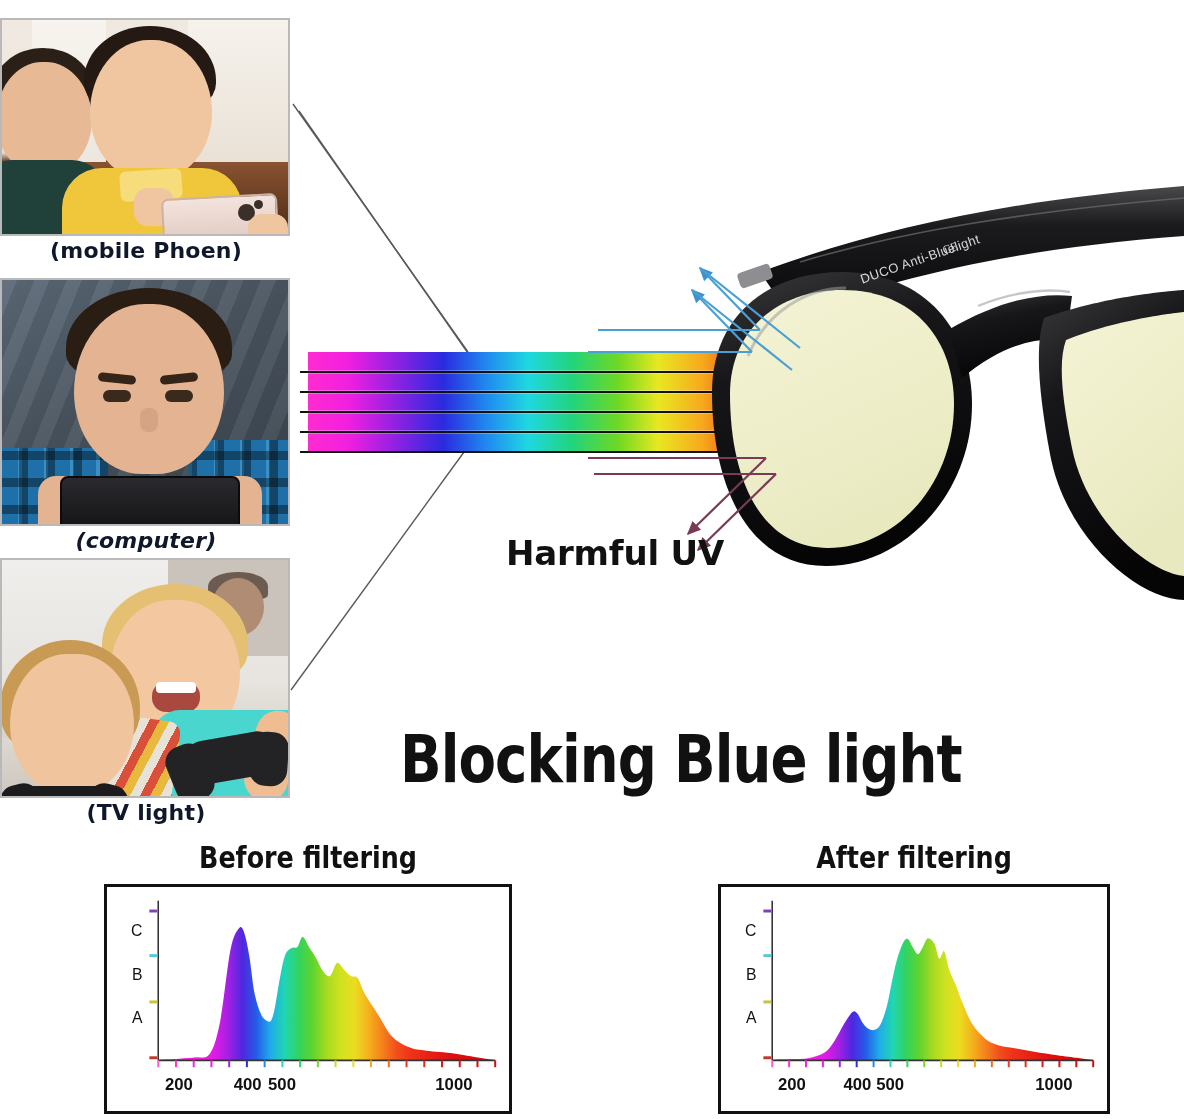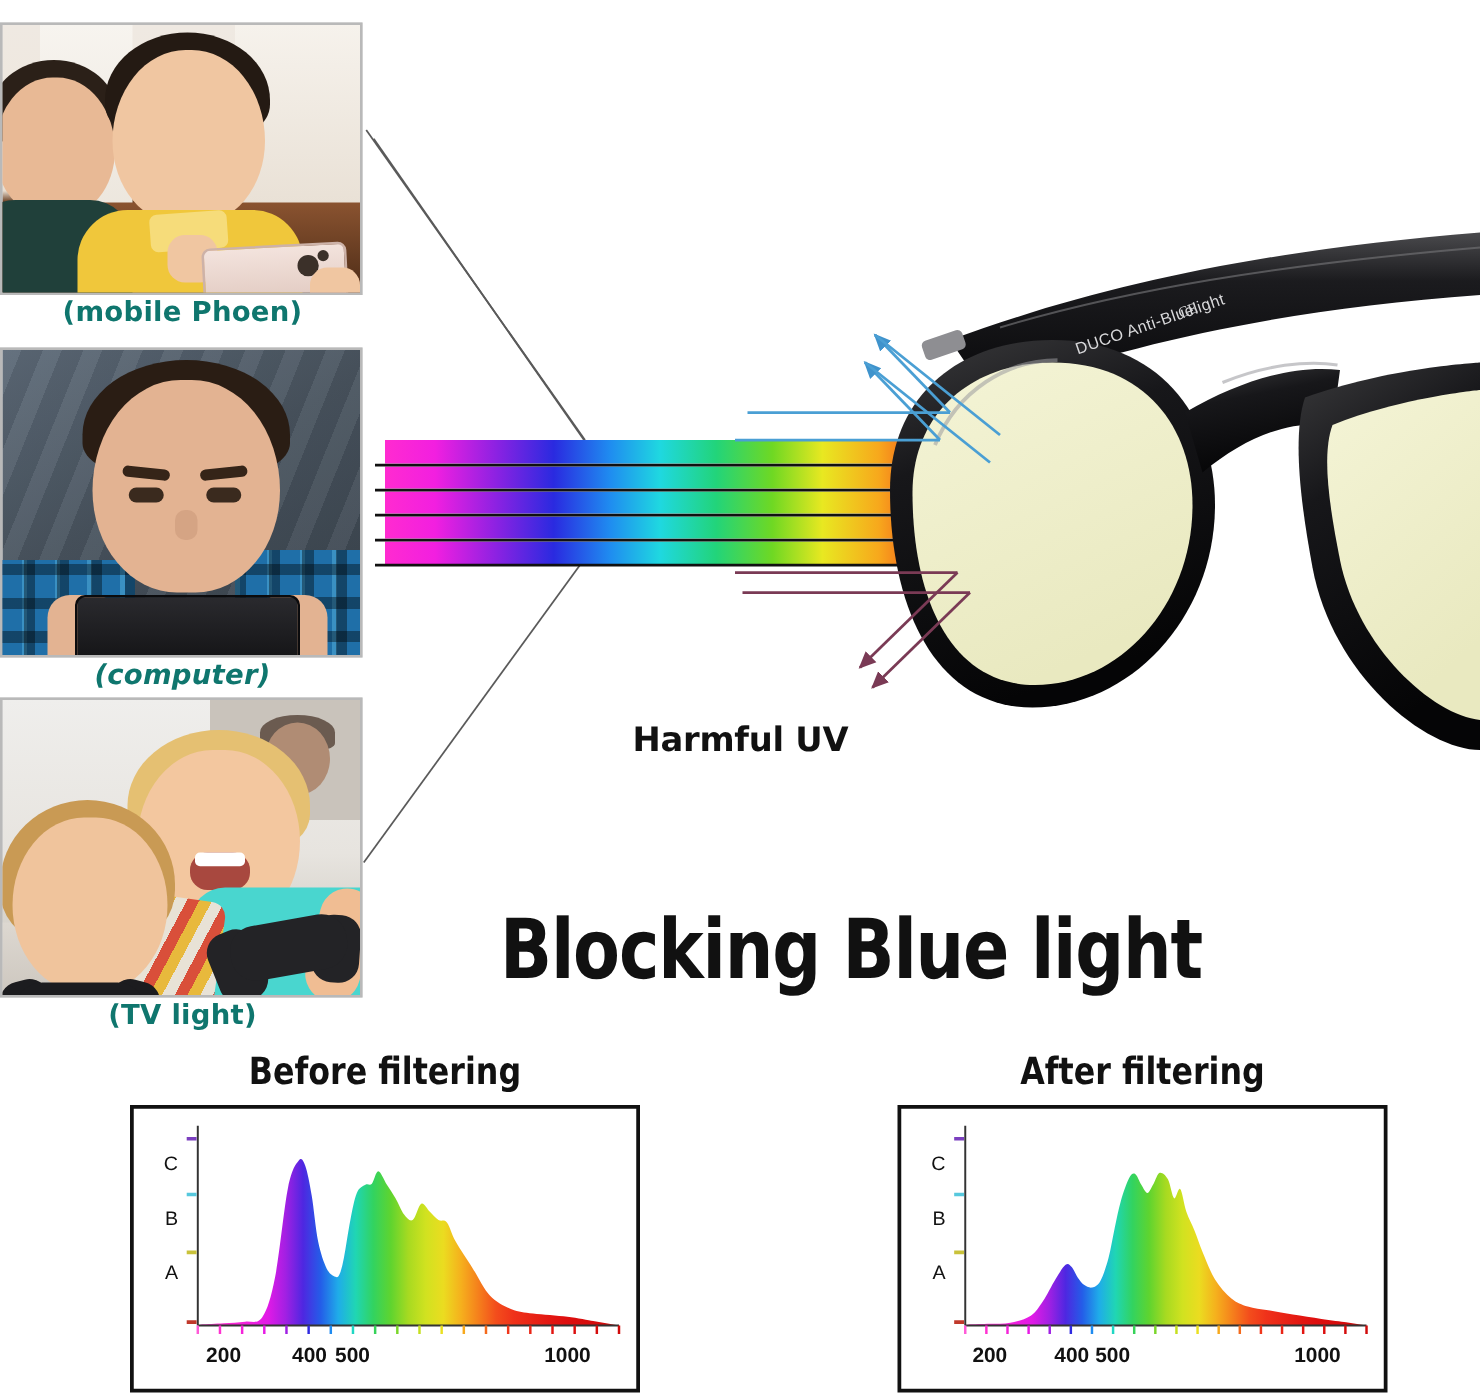--- a/index.html
+++ b/index.html
@@ -15,21 +15,21 @@
 
   
   .photo-card { position:absolute; left:0; }
   .photo-frame {
     position:relative; width:290px; overflow:hidden;
     border:2px solid #b9b9b9; background:#cfcfcf;
   }
   .photo-caption {
     width:292px; text-align:center;
     font-size:22px; font-weight:700; letter-spacing:.2px;
-    color:#0f766e; padding-top:2px;
+    color:#0f172a; padding-top:2px;
     font-family:"DejaVu Sans","Liberation Sans",sans-serif;
   }
 
   
   .scene { position:absolute; inset:0; }
 
   
   .p1-bg { position:absolute; inset:0;
     background:
       linear-gradient(180deg,#efe9e2 0%,#efe7dc 52%,#e8ddd0 62%,#6e4326 66%,#4a2b17 100%); }
@@ -145,23 +145,22 @@
     background:linear-gradient(180deg,#ddd8d1,#cdc7bf); }
 
   
   .lbl-blue {
     position:absolute; left:519px; top:186px;
     font-size:31px; font-weight:700; letter-spacing:-.2px; white-space:nowrap;
     font-family:"DejaVu Sans","Liberation Sans",sans-serif;
   }
   .lbl-uv {
     position:absolute; left:506px; top:533px;
-    font-size:27px; font-weight:700; letter-spacing:-.2px; white-space:nowrap;
+    font-size:34px; font-weight:700; letter-spacing:-.2px; white-space:nowrap;
     font-family:"DejaVu Sans","Liberation Sans",sans-serif;
-    margin-top:44px;
   }
   .main-title {
     position:absolute; left:400px; top:721px;
     font-size:66px; font-weight:700; letter-spacing:-1px; white-space:nowrap;
     transform:scaleX(.92); transform-origin:left center;
     font-family:"DejaVu Sans Condensed","Liberation Sans",sans-serif;
   }
 
   
   .beam-wrap { position:absolute; left:0; top:0; width:1184px; height:1119px;

